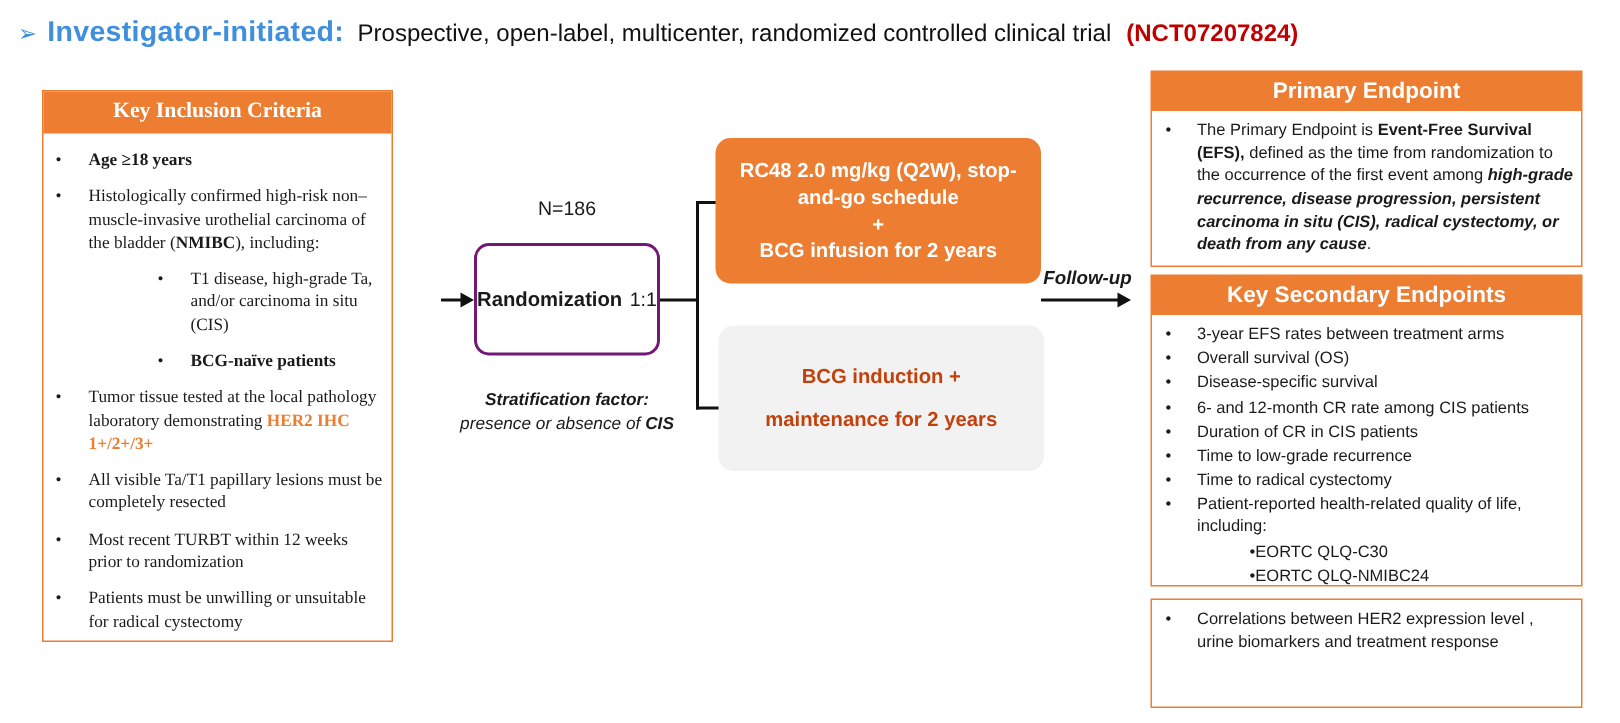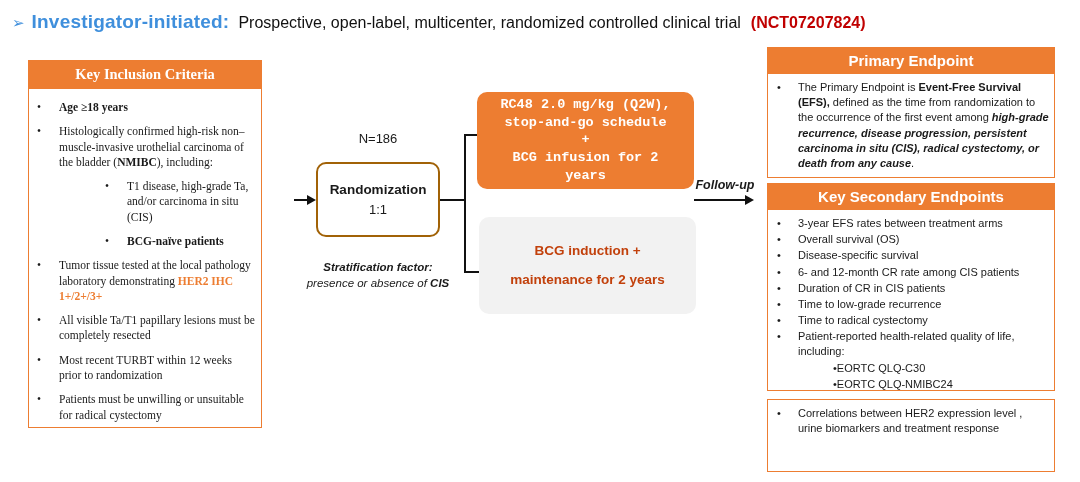--- a/index.html
+++ b/index.html
@@ -30,34 +30,34 @@
   .inclusion .hdr{font-size:14.5px;padding:5px 0 6px;}
   .inclusion .list{padding:11px 6px 6px 8px;display:flex;flex-direction:column;gap:9px;font-size:11.5px;line-height:1.33;}
 
   
   .li{display:grid;grid-template-columns:22px 1fr;column-gap:0;}
   .li .marker{text-align:left;}
   .inclusion .li.level-2{margin-left:68px;grid-template-columns:22px 1fr;}
 
   
   .n-label{position:absolute;left:316px;top:131px;width:124px;text-align:center;font-size:13px;}
-  .rand-box{position:absolute;left:316px;top:162px;width:124px;height:75px;border:2px solid #a16207;border-radius:10px;background:#fff;
-            display:flex;flex-direction:column;align-items:center;justify-content:center;gap:5px;}
+  .rand-box{position:absolute;left:316px;top:162px;width:124px;height:75px;border:2px solid #701a75;border-radius:10px;background:#fff;
+            display:flex;flex-direction:row;align-items:center;justify-content:center;gap:5px;}
   .rand-box .l1{font-weight:700;font-size:13.5px;}
   .rand-box .l2{font-size:13px;}
   .strat{position:absolute;left:288px;top:234px;width:180px;text-align:center;font-size:11.5px;font-style:italic;line-height:1.35;margin-top:26px;}
   .strat .l1{font-weight:700;}
 
   
   .hline,.vline{position:absolute;background:#111;}
   .arrowhead{position:absolute;width:0;height:0;border-top:5px solid transparent;border-bottom:5px solid transparent;border-left:9px solid #111;}
 
   
   .arm{position:absolute;width:217px;height:97px;border-radius:10px;display:flex;flex-direction:column;align-items:center;justify-content:center;text-align:center;font-weight:700;font-size:13.5px;line-height:1.35;}
-  .arm-exp{left:477px;top:92px;background:var(--orange);color:#fff;padding:0 12px;font-family:Liberation Mono, monospace;}
+  .arm-exp{left:477px;top:92px;background:var(--orange);color:#fff;padding:0 12px;}
   .arm-exp .plus{line-height:1.2;}
   .arm-ctl{left:479px;top:217px;background:var(--graybox);color:#c2410c;gap:10px;}
 
   
   .followup-label{position:absolute;left:692px;top:178px;width:66px;text-align:center;font-style:italic;font-weight:700;font-size:12.5px;}
 
   
   .endpoint{left:767px;width:288px;}
   .endpoint .hdr{font-size:15px;padding:4px 4px 5px;}
   .ep-primary{top:47px;height:131px;}

